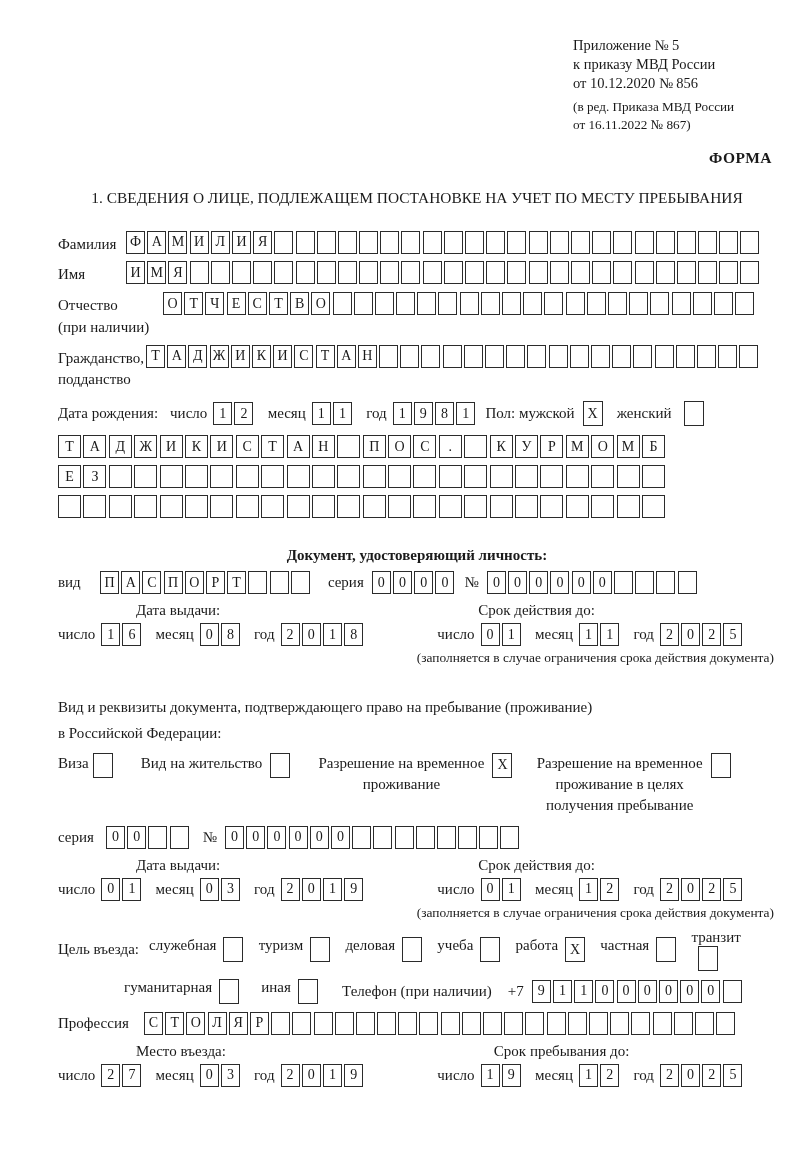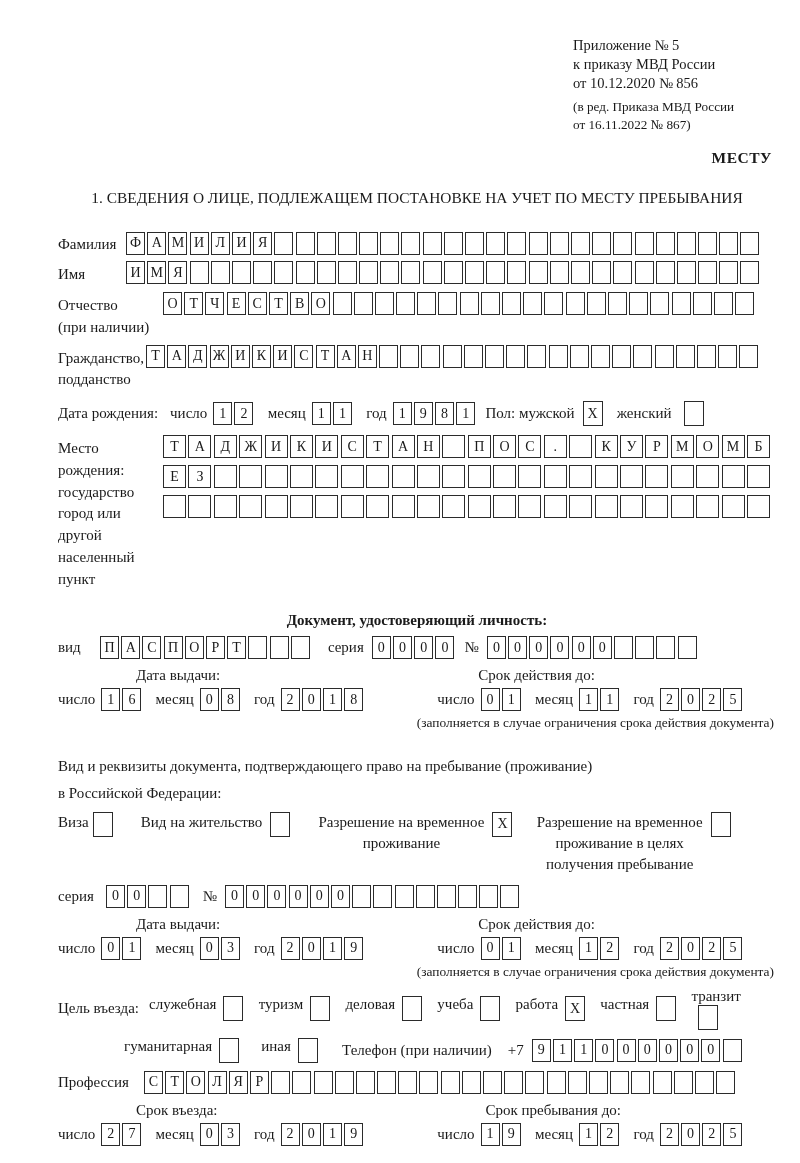--- a/index.html
+++ b/index.html
@@ -32,21 +32,21 @@
   .stack .cells{margin-bottom:7px;}
   .gap8{width:8px;flex:none;} .gap12{width:12px;flex:none;} .gap16{width:16px;flex:none;}
 
   .dg{display:inline-flex;align-items:center;}
   .dg .t{margin-right:6px;}
   .dg .t2{margin-left:12px;margin-right:6px;}
 
   .center-b{font-weight:bold;text-align:center;margin-top:22px;font-size:15px;}
   .sublabels{display:flex;margin-top:8px;}
   .note-r{text-align:right;font-size:13.4px;margin-top:4px;padding-right:2px;}
-  .intro{margin-top:22px;line-height:1.75;}
+  .intro{margin-top:28px;line-height:1.75;}
 
   .opt{display:flex;align-items:flex-start;}
   .opt .optlbl{text-align:center;line-height:1.4;}
   .opt .cells{margin-left:8px;margin-top:0;}
 
   .pitem{display:inline-flex;align-items:flex-start;margin-right:13px;}
   .pitem .cells{margin-left:7px;}
 </style>
 </head>
 <body>
@@ -56,26 +56,26 @@
   <div class="hdr">
     <div>Приложение № 5</div>
     <div>к приказу МВД России</div>
     <div>от 10.12.2020 № 856</div>
     <div class="amend">
       <div>(в ред. Приказа МВД России</div>
       <div>от 16.11.2022 № 867)</div>
     </div>
   </div>
 
-  <div class="forma">МЕСТУ</div>
+  <div class="forma">ФОРМА</div>
 
 
   <div class="sect">1. СВЕДЕНИЯ О ЛИЦЕ, ПОДЛЕЖАЩЕМ ПОСТАНОВКЕ НА УЧЕТ ПО МЕСТУ ПРЕБЫВАНИЯ</div>
 
-  <div class="row" style="margin-top:24px;align-items:center;">
+  <div class="row" style="margin-top:24px;">
     <div class="lbl w68">Фамилия</div>
     <div class="cells">
         <span class="cell">Ф</span>
         <span class="cell">А</span>
         <span class="cell">М</span>
         <span class="cell">И</span>
         <span class="cell">Л</span>
         <span class="cell">И</span>
         <span class="cell">Я</span>
         <span class="cell"></span>
@@ -245,26 +245,20 @@
       </span>
     <span class="gap12"></span>
     <span>женский</span>
     <span class="gap12"></span>
     <span class="cells cb">
         <span class="cell"></span>
       </span>
   </div>
 
   <div class="row" style="margin-top:9px;">
-    <div class="lbl w105">
-      <div>Место рождения:</div>
-      <div>государство</div>
-      <div>город или другой</div>
-      <div>населенный пункт</div>
-    </div>
     <div class="stack">
       <div class="cells wide">
           <span class="cell">Т</span>
           <span class="cell">А</span>
           <span class="cell">Д</span>
           <span class="cell">Ж</span>
           <span class="cell">И</span>
           <span class="cell">К</span>
           <span class="cell">И</span>
           <span class="cell">С</span>
@@ -652,21 +646,21 @@
         <span class="cell"></span>
         <span class="cell"></span>
         <span class="cell"></span>
         <span class="cell"></span>
         <span class="cell"></span>
         <span class="cell"></span>
       </span>
   </div>
 
   <div class="sublabels">
-    <span style="margin-left:78px;">Срок въезда:</span>
+    <span style="margin-left:78px;">Место въезда:</span>
     <span style="margin-left:268px;">Срок пребывания до:</span>
   </div>
 
   <div class="row mid" style="margin-top:4px;">
     <span class="dg">
       <span class="t">число</span>
       <span class="cells">
           <span class="cell">2</span>
           <span class="cell">7</span>
         </span>

